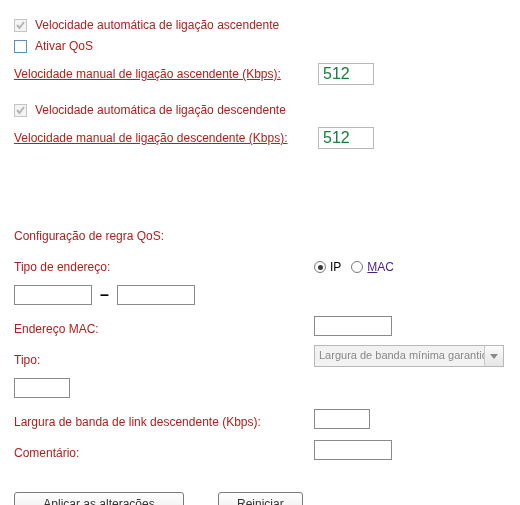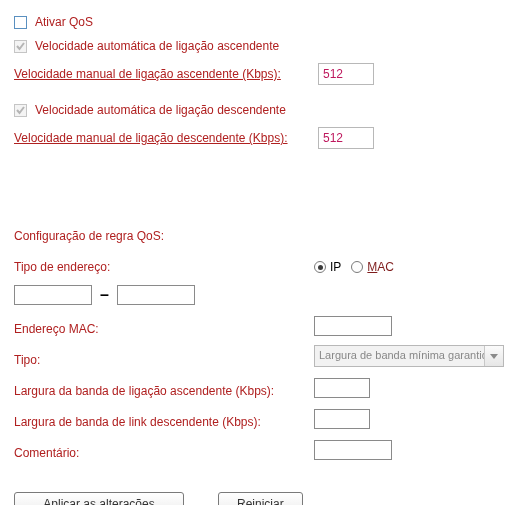--- a/index.html
+++ b/index.html
@@ -38,22 +38,22 @@
     border-color: #c5c5c5;
     background: #f4f4f4;
   }
   .cb svg { display: block; }
   .tick { stroke: #4a8a00; stroke-width: 2; fill: none; }
   .tick.disabled { stroke: #b5b5b5; }
   .vfield {
     border: 1px solid #b8b8b8;
     height: 20px;
     padding: 0 4px;
-    font-size: 12px;
-    color: #be185d;
+    font-size: 16px;
+    color: #15803d;
     box-sizing: border-box;
   }
   .speed-row { margin-top: 10px; margin-bottom: 18px; }
   .speed-row .lbl { width: 300px; text-decoration: underline; }
   .speed-row .vfield { width: 56px; height: 22px; margin-left: 4px; }
   .section { margin-top: 72px; }
   .form-row {
     display: flex;
     align-items: flex-end;
     margin: 9px 0;
@@ -147,32 +147,32 @@
     padding: 0 18px;
     cursor: pointer;
   }
   .btn.primary { min-width: 170px; }
 </style>
 </head>
 <body>
 
 <div class="content">
 
-  <div class="row">
-    <span class="cb"></span>
-    <span class="lbl">Ativar QoS</span>
-  </div>
-
   <div class="row" style="margin-top:10px;">
     <span class="cb disabled">
       <svg width="11" height="11">
           <polyline class="tick disabled" points="2,5 4.5,8 9,2"></polyline>
         </svg>
     </span>
     <span class="lbl">Velocidade automática de ligação ascendente</span>
+  </div>
+
+  <div class="row">
+    <span class="cb"></span>
+    <span class="lbl">Ativar QoS</span>
   </div>
   <div class="row speed-row">
     <span class="lbl">Velocidade manual de ligação ascendente (Kbps):</span>
     <input class="vfield" readonly="" value="512" style="">
   </div>
 
   <div class="row">
     <span class="cb disabled">
       <svg width="11" height="11">
           <polyline class="tick disabled" points="2,5 4.5,8 9,2"></polyline>
@@ -194,21 +194,21 @@
       <span class="lbl">Tipo de endereço:</span>
       <div class="ctrl">
         <span class="radio-lbl">
           <span class="radio">
               <span class="dot"></span>
             </span>
           <span style="color:#000;">IP</span>
         </span>
         <span class="radio-lbl">
           <span class="radio"></span>
-          <span style="color:#7f1d1d;"><span class="u">M</span>AC</span>
+          <span style="color:#4c1d95;"><span class="u">M</span>AC</span>
         </span>
       </div>
     </div>
 
     <div class="form-row">
       <div class="ctrl">
         <input class="tinput" style="width: 78px;">
         <span class="dash">–</span>
         <input class="tinput" style="width: 78px;">
       </div>
@@ -227,21 +227,20 @@
         <div class="select-wrap">
           <span class="sel-text">Largura de banda mínima garantida</span>
           <span class="sel-btn">
               <span class="chev"></span>
             </span>
         </div>
       </div>
     </div>
 
     <div class="form-row">
-      <span class="lbl">Largura da banda de ligação ascendente (Kbps):</span>
       <div class="ctrl">
           <input class="tinput" style="width: 56px;">
         </div>
     </div>
 
     <div class="form-row">
       <span class="lbl">Largura de banda de link descendente (Kbps):</span>
       <div class="ctrl">
           <input class="tinput" style="width: 56px;">
         </div>

